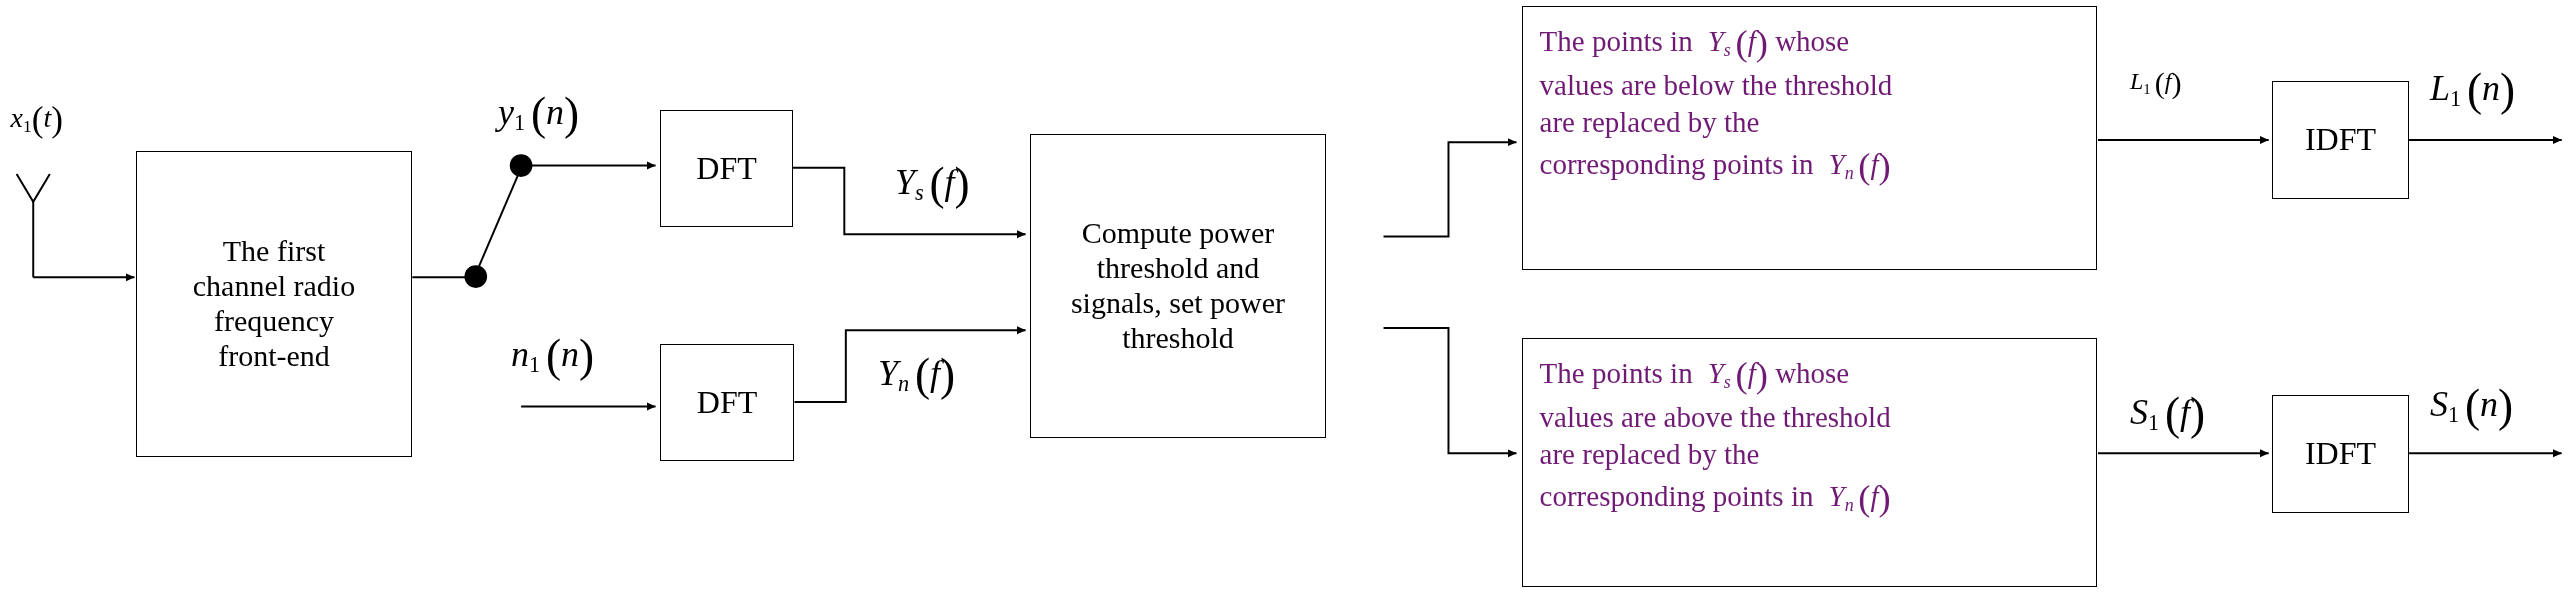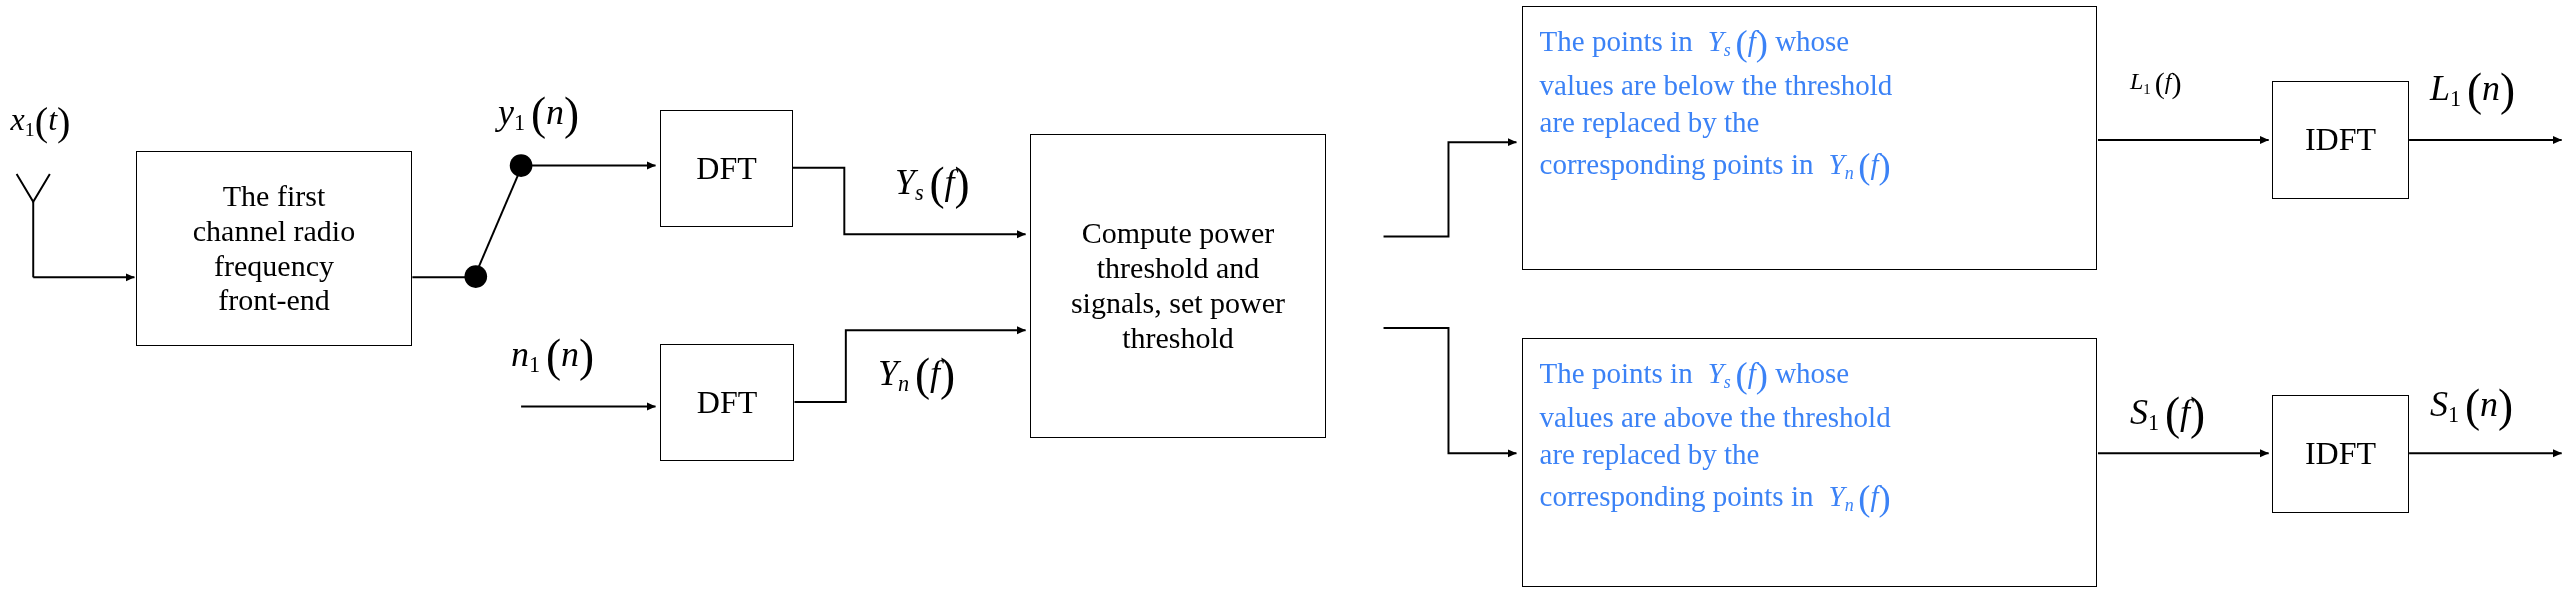--- a/index.html
+++ b/index.html
@@ -39,21 +39,21 @@
     position: absolute;
     color: #000000;
     white-space: nowrap;
     line-height: 1;
   }
   .txtblk {
     position: absolute;
     box-sizing: border-box;
     border: 1.5px solid #000000;
     background: #ffffff;
-    color: #3b82f6;
+    color: #701a75;
     text-align: left;
     line-height: 1.30;
     padding: 12px 0 0 16.6px;
   }
   
   .m { font-style: italic; font-family: "Liberation Serif","DejaVu Serif",serif; }
   .sub {
     font-size: 0.62em;
     font-style: normal;
     vertical-align: -0.30em;
@@ -104,21 +104,21 @@
 
     <path d="M2778,185 L3004,185" fill="none" stroke="#000000" stroke-width="2.6" marker-end="url(#arrowhead)"></path>
 
     <path d="M3190,185 L3392,185" fill="none" stroke="#000000" stroke-width="2.6" marker-end="url(#arrowhead)"></path>
 
     <path d="M2778,600 L3004,600" fill="none" stroke="#000000" stroke-width="2.6" marker-end="url(#arrowhead)"></path>
 
     <path d="M3190,600 L3392,600" fill="none" stroke="#000000" stroke-width="2.6" marker-end="url(#arrowhead)"></path>
   </svg>
 
-  <div class="blk" style="left:136px; top:151px; width:276px; height:195px; font-size:30px;">
+  <div class="blk" style="left:136px; top:151px; width:276px; height:306px; font-size:30px;">
     <div class="blk-inner">
       <div>The first</div>
       <div>channel radio</div>
       <div>frequency</div>
       <div>front-end</div>
     </div>
   </div>
 
   <div class="blk" style="left:660px; top:110px; width:133px; height:117px; font-size:32px;">
     <div class="blk-inner">DFT</div>
@@ -160,21 +160,21 @@
   </div>
 
   <div class="blk" style="left:2272px; top:81px; width:137px; height:118px; font-size:32px;">
     <div class="blk-inner">IDFT</div>
   </div>
 
   <div class="blk" style="left:2272px; top:395px; width:137px; height:118px; font-size:32px;">
     <div class="blk-inner">IDFT</div>
   </div>
 
-  <div class="lbl m" style="left:10.6px; top:102px; font-size:32px;">
+  <div class="lbl m" style="left:10.6px; top:102px; font-size:28px;">
     <span class="m">x</span><span class="sub">1</span><span class="paren">(</span><span class="m">t</span><span class="paren">)</span>
   </div>
 
   <div class="lbl m" style="left:498px; top:92px; font-size:36px;">
     <span class="m">y</span><span class="sub">1</span><span class="nsp"></span><span class="paren">(</span><span class="m">n</span><span class="paren">)</span>
   </div>
 
   <div class="lbl m" style="left:511px; top:334px; font-size:36px;text-align:right;">
     <span class="m">n</span><span class="sub">1</span><span class="nsp"></span><span class="paren">(</span><span class="m">n</span><span class="paren">)</span>
   </div>

